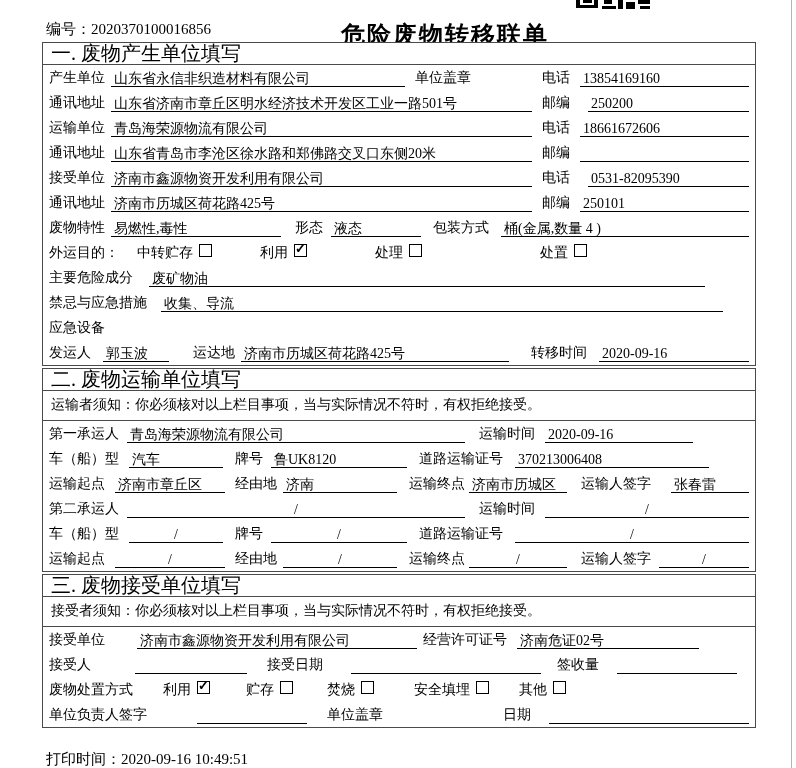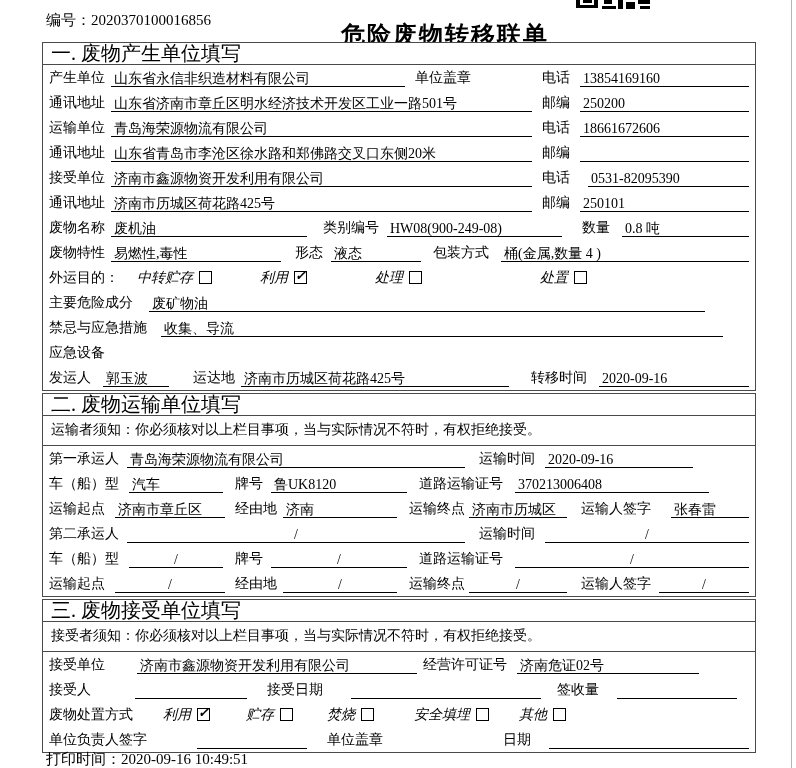--- a/index.html
+++ b/index.html
@@ -1,34 +1,34 @@
 <!DOCTYPE html>
 <html><head>
 <meta charset="utf-8">
 <style>
   html,body{margin:0;padding:0;background:#fff;}
   .page{position:relative;width:796px;height:768px;background:#fff;
         font-family:"Liberation Serif","DejaVu Serif",serif;font-size:14px;color:#000;overflow:hidden;}
-  .serial{position:absolute;left:46px;top:11px;font-size:15px;white-space:nowrap;}
+  .serial{position:absolute;left:46px;top:20px;font-size:15px;white-space:nowrap;}
   .title{position:absolute;left:100px;width:690px;top:19px;text-align:center;
          font-size:24px;font-weight:bold;letter-spacing:2px;}
   .qr{position:absolute;left:576px;top:0;line-height:0;}
   .content{position:absolute;left:42px;top:42px;width:714px;}
   .box{border:1.5px solid #4a4a4a;margin-bottom:2px;background:#fff;box-sizing:border-box;}
   .box-title{font-weight:normal;font-size:20px;padding:2px 8px;border-bottom:1.5px solid #4a4a4a;
              height:17px;line-height:17px;}
   .row{display:flex;align-items:flex-end;height:25px;padding:0 6px 3px 6px;box-sizing:border-box;}
   .notice{padding:5px 8px 6px;border-bottom:1.5px solid #4a4a4a;}
   .lgroup{display:flex;align-items:flex-end;flex:none;width:493px;}
   .lab{flex:none;white-space:nowrap;}
   .val{border-bottom:1px solid #000;white-space:nowrap;height:17px;line-height:17px;
        padding:0 3px;box-sizing:border-box;flex:none;}
   .fill{flex:1 1 auto;}
   .ctr{text-align:center;}
-  .opt{display:flex;align-items:center;flex:none;font-style:italic;}
+  .opt{display:flex;align-items:flex-start;flex:none;}
   .cb{flex:none;width:11px;height:11px;border:1.5px solid #000;display:inline-block;
       margin-left:6px;margin-bottom:2px;position:relative;background:#fff;}
   .cb.checked::after{content:"\2713";position:absolute;left:0;top:-4px;font-size:13px;font-weight:bold;}
   .print-line{position:absolute;left:46px;top:750px;font-size:15px;white-space:nowrap;}
   .page-edge{position:absolute;left:791px;top:0;width:1px;height:768px;background:#b5b5b5;}
 </style>
 </head>
 <body>
 
 <div class="page">
@@ -66,21 +66,21 @@
         <span class="lab" style="width:34px">电话</span>
         <span class="val fill" style="margin-left:4px">13854169160</span>
       </div>
 
       <div class="row">
         <span class="lgroup">
           <span class="lab" style="width:62px">通讯地址</span>
           <span class="val fill" style="margin-right:10px">山东省济南市章丘区明水经济技术开发区工业一路501号</span>
         </span>
         <span class="lab" style="width:34px">邮编</span>
-        <span class="val fill" style="margin-left:4px">250200</span>
+        <span class="val fill" style="margin-left:12px">250200</span>
       </div>
 
       <div class="row">
         <span class="lgroup">
           <span class="lab" style="width:62px">运输单位</span>
           <span class="val fill" style="margin-right:10px">青岛海荣源物流有限公司</span>
         </span>
         <span class="lab" style="width:34px">电话</span>
         <span class="val fill" style="margin-left:4px">18661672606</span>
       </div>
@@ -105,28 +105,20 @@
 
       <div class="row">
         <span class="lgroup">
           <span class="lab" style="width:62px">通讯地址</span>
           <span class="val fill" style="margin-right:10px">济南市历城区荷花路425号</span>
         </span>
         <span class="lab" style="width:34px">邮编</span>
         <span class="val fill" style="margin-left:4px">250101</span>
       </div>
 
-      <div class="row">
-        <span class="lab" style="width:62px">废物名称</span>
-        <span class="val" style="width:196px">废机油</span>
-        <span class="lab" style="margin-left:16px;width:64px">类别编号</span>
-        <span class="val" style="width:175px">HW08(900-249-08)</span>
-        <span class="lab" style="margin-left:20px;width:36px">数量</span>
-        <span class="val fill" style="margin-left:4px">0.8 吨</span>
-      </div>
 
       <div class="row">
         <span class="lab" style="width:62px">废物特性</span>
         <span class="val" style="width:170px">易燃性,毒性</span>
         <span class="lab" style="margin-left:14px;width:36px">形态</span>
         <span class="val" style="width:90px">液态</span>
         <span class="lab" style="margin-left:12px;width:64px">包装方式</span>
         <span class="val fill" style="margin-left:4px">桶(金属,数量 4 )</span>
       </div>
 

